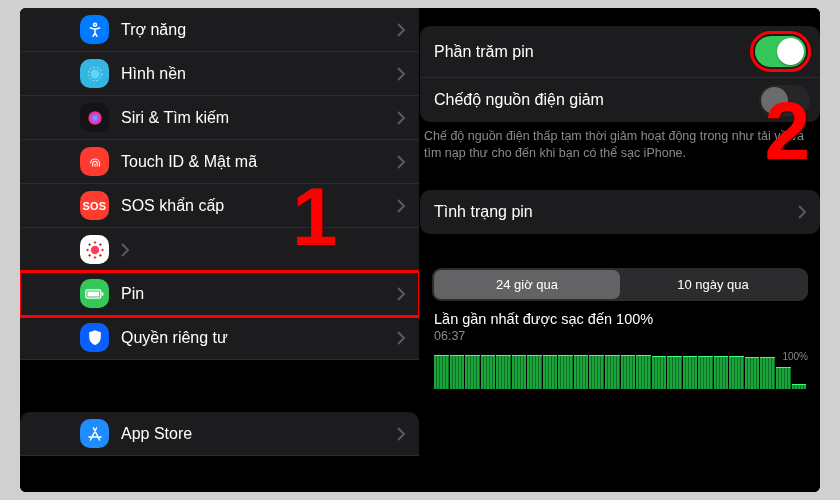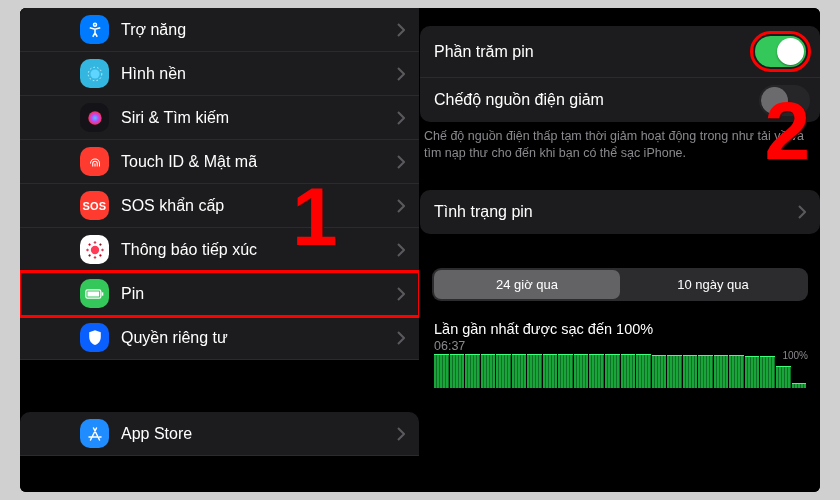--- a/index.html
+++ b/index.html
@@ -137,25 +137,25 @@
     flex: 1;
     text-align: center;
     font-size: 13px;
     color: #fff;
     padding: 7px 4px;
     border-radius: 7px;
   }
   .seg .seg-item.active { background: #636366; }
 
   .graph-block { padding: 0 14px 6px 14px; }
-  .graph-title { font-size: 14.5px; color:#fff; margin-top:20px; }
+  .graph-title { font-size: 14.5px; color:#fff; margin-top:10px; }
   .graph-sub { font-size: 12.5px; color:#8a8a8e; margin-top:2px; }
   .graph-head { font-size:11px; color:#8a8a8e; letter-spacing:.5px; margin-top:12px; }
   .chart {
-    position: relative; height: 34px; margin-top:1px;
+    position: relative; height: 34px; margin-top:12px;
     display:flex; align-items:flex-end; gap:1px;
   }
   .chart .bar {
     flex:1;
     background: linear-gradient(#2aff5a,#0a7f2c);
     background: repeating-linear-gradient(90deg,#1aa53b 0 2px,#0e6f26 2px 3px);
     border-top:1px solid #3dff7a;
   }
   .chart .pct {
     position:absolute; right:-2px; top:-4px;
@@ -260,21 +260,20 @@
               <circle cx="12" cy="21" r="1"></circle>
               <circle cx="3" cy="12" r="1"></circle>
               <circle cx="21" cy="12" r="1"></circle>
               <circle cx="5.5" cy="5.5" r="1"></circle>
               <circle cx="18.5" cy="5.5" r="1"></circle>
               <circle cx="5.5" cy="18.5" r="1"></circle>
               <circle cx="18.5" cy="18.5" r="1"></circle>
             </g>
           </svg>
       </div>
-      <span class="label">Thông báo tiếp xúc</span>
       <span class="chev">
           <svg width="8" height="14" viewBox="0 0 8 14" fill="none" stroke="#5a5a5e" stroke-width="2">
             <path d="M1 1l6 6-6 6"></path>
           </svg>
         </span>
     </div>
 
     <div class="row highlight">
       <div class="icon-box ic-green">
         <svg width="20" height="12" viewBox="0 0 24 14">

